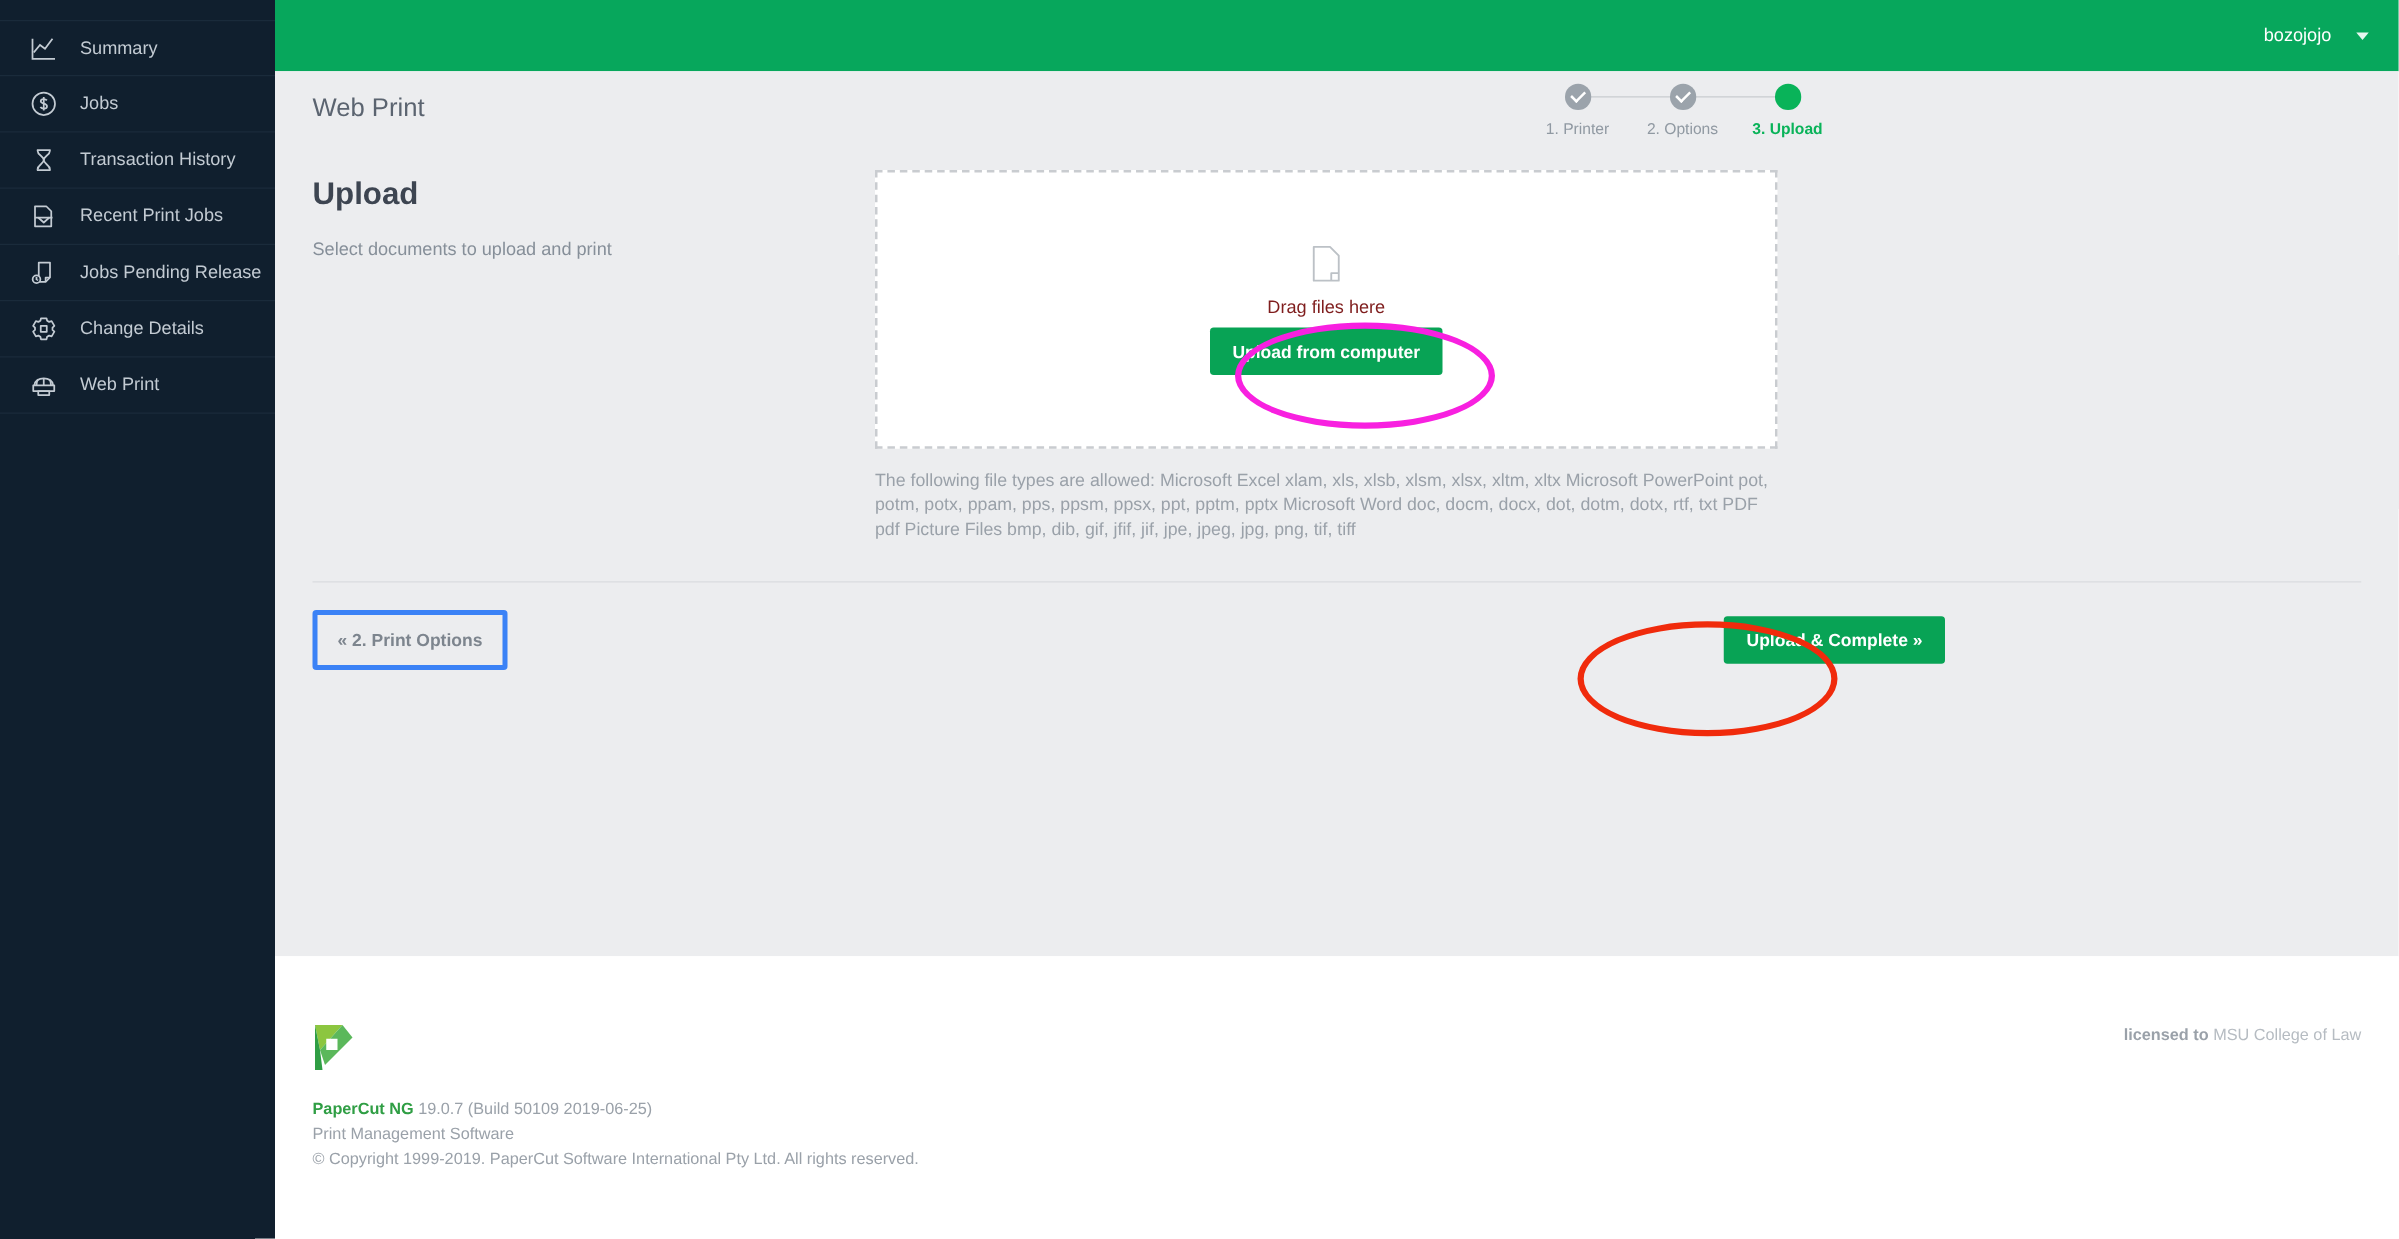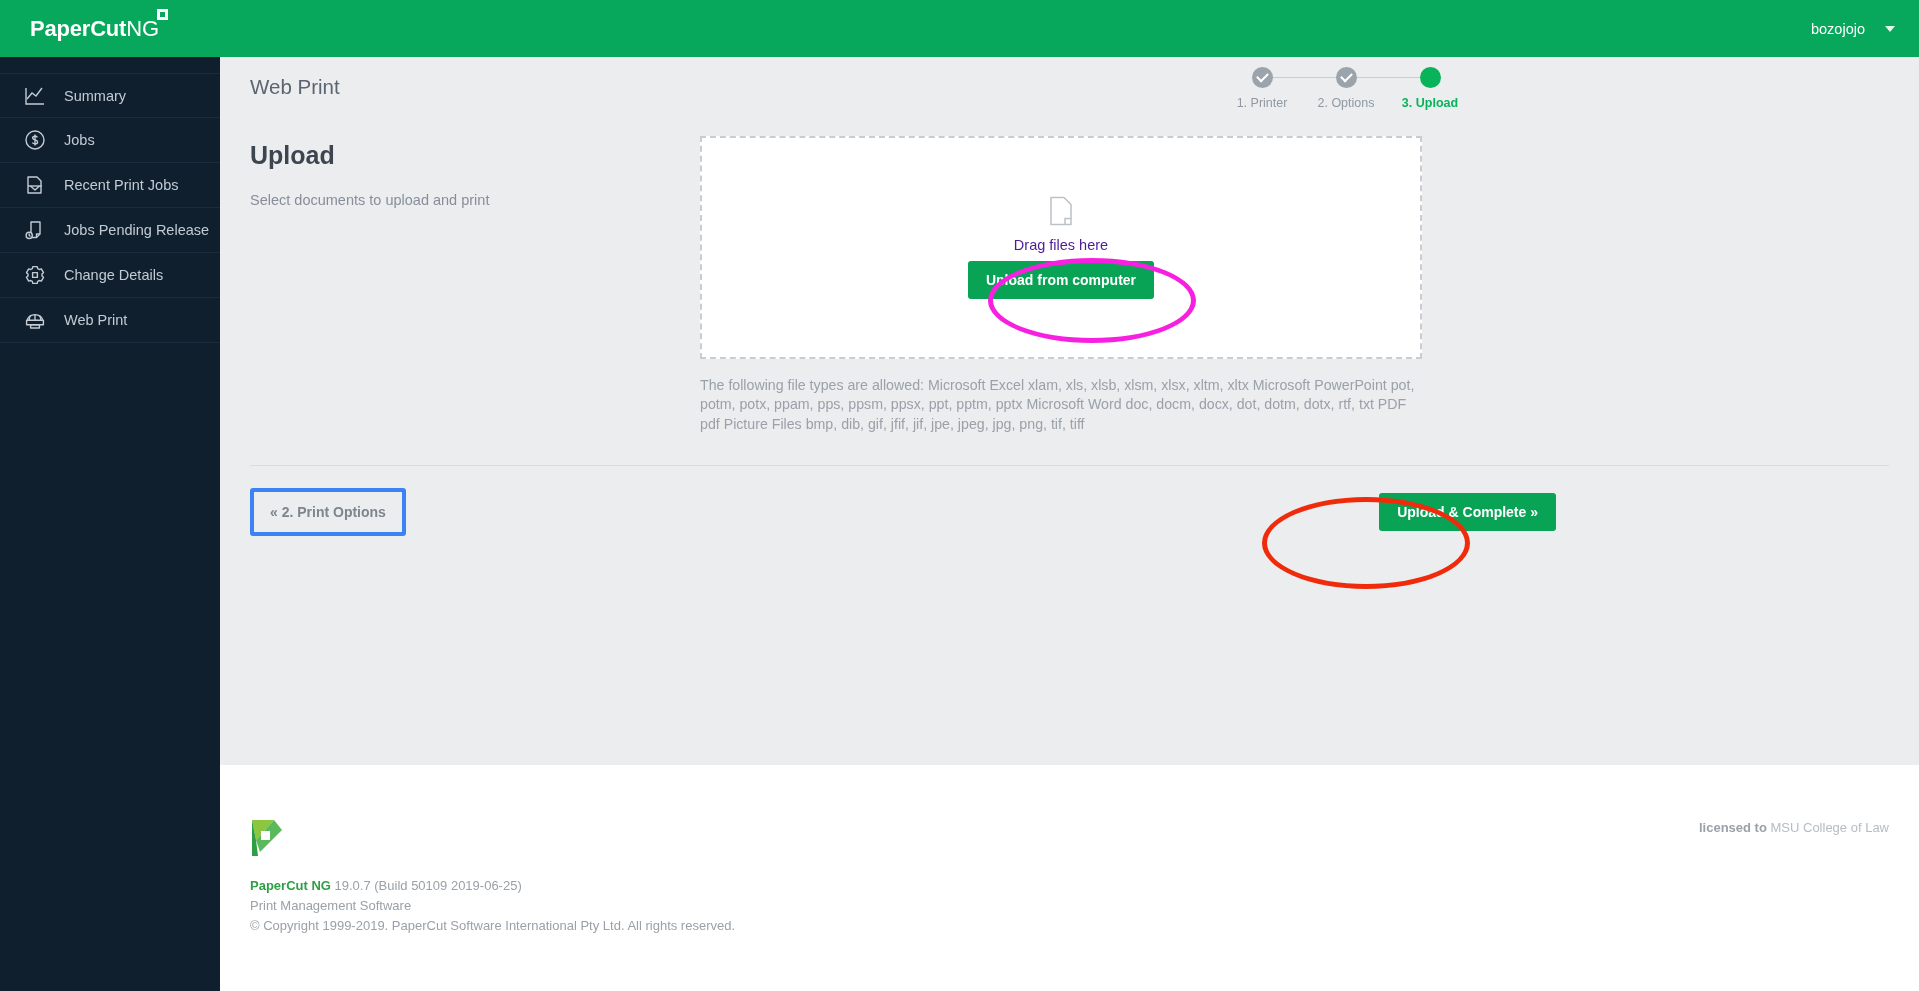--- a/index.html
+++ b/index.html
@@ -120,21 +120,21 @@
 
   .panel-right { flex: 1; max-width: 722px; }
   .dropzone {
     height: 223px; background: #ffffff;
     border: 2px dashed #c9ccd0;
     display: flex; flex-direction: column;
     align-items: center; justify-content: center;
     position: relative;
   }
   .file-ico { margin-bottom: 7px; }
-  .drag-text { font-size: 14.5px; color: #4c1d95; margin-bottom: 8px; }
+  .drag-text { font-size: 14.5px; color: #7f1d1d; margin-bottom: 8px; }
   .btn {
     border: none; cursor: pointer; font-family: inherit;
     font-size: 14px; font-weight: 700;
   }
   .btn-green {
     background: #08a355; color: #ffffff;
     padding: 11px 18px; border-radius: 3px;
   }
   .filetypes {
     margin-top: 17px; font-size: 14.2px; line-height: 1.36;
@@ -184,26 +184,20 @@
     font-size: 13px; color: #b6bcc2; padding-top: 2px;
   }
   .footer-right b { color: #9aa1a9; font-weight: 700; }
 </style>
 </head>
 <body>
 
 <div class="app">
 
   <aside class="sidebar">
-    <div class="brand">
-      <div class="brand-text">
-        <span>PaperCut</span><span class="brand-ng">NG</span>
-        <span class="brand-flag"></span>
-      </div>
-    </div>
 
     <nav class="nav">
 
       <div class="nav-item">
         <span class="nav-ico">
           <svg width="24" height="24" viewBox="0 0 24 24" fill="none" stroke="#c3cbd3" stroke-width="1.4">
             <path d="M3 4v16h18"></path>
               <path d="M4 15l5-6 4 3 6-8"></path>
           </svg>
         </span>
@@ -214,20 +208,31 @@
         <span class="nav-ico">
           <svg width="24" height="24" viewBox="0 0 24 24" fill="none" stroke="#c3cbd3" stroke-width="1.4">
             <circle cx="12" cy="12" r="9"></circle>
             <path d="M14.5 9.3c-.6-.8-1.6-1.1-2.6-1.1-1.3 0-2.3.7-2.3 1.8 0 2.4 5 1.3 5 3.9 0 1.2-1.1 1.9-2.5 1.9-1.2 0-2.2-.4-2.8-1.2"></path>
             <path d="M12 6.6v10.8"></path>
           </svg>
         </span>
         <span class="nav-label">Jobs</span>
       </div>
 
+      <div class="nav-item">
+        <span class="nav-ico">
+          <svg width="24" height="24" viewBox="0 0 24 24" fill="none" stroke="#c3cbd3" stroke-width="1.4" stroke-linejoin="round">
+            <path d="M6.5 4h11"></path>
+              <path d="M6.5 20h11"></path>
+            <path d="M7 4.3c0 4 5 4.5 5 7.7 0 3.2-5 3.7-5 7.7"></path>
+            <path d="M17 4.3c0 4-5 4.5-5 7.7 0 3.2 5 3.7 5 7.7"></path>
+          </svg>
+        </span>
+        <span class="nav-label">Transaction History</span>
+      </div>
 
       <div class="nav-item">
         <span class="nav-ico">
           <svg width="24" height="24" viewBox="0 0 24 24" fill="none" stroke="#c3cbd3" stroke-width="1.4" stroke-linejoin="round">
             <path d="M5 4h9l4 4v12H5z"></path>
             <path d="M5 13h14"></path>
               <path d="M7.5 13l4.5 4 4.5-4"></path>
           </svg>
         </span>
         <span class="nav-label">Recent Print Jobs</span>

